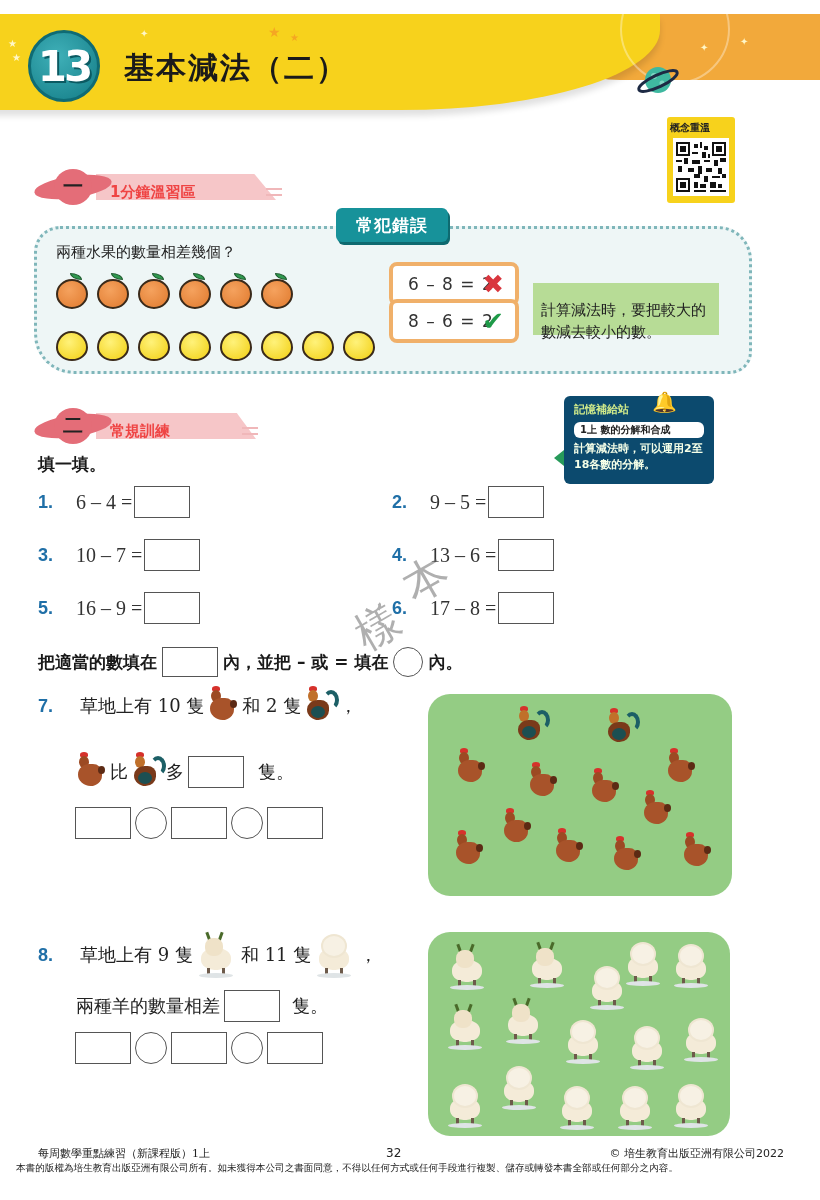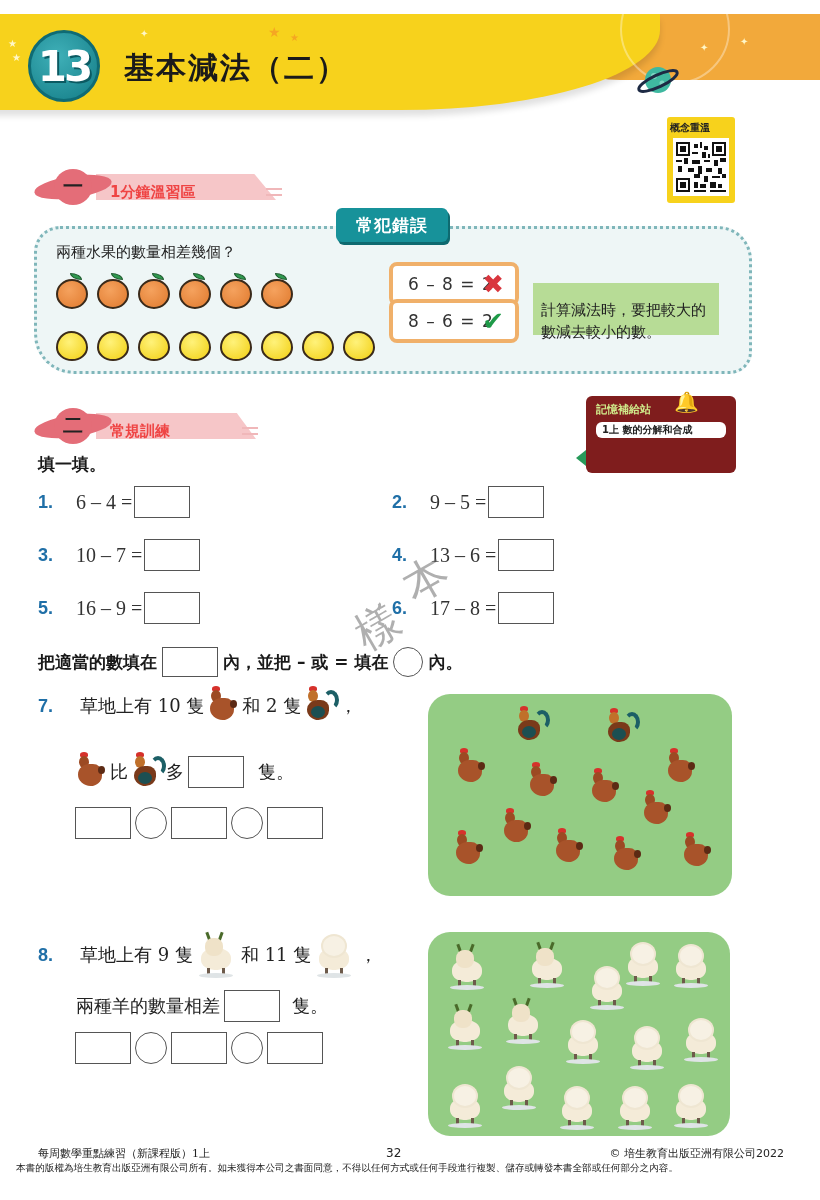--- a/index.html
+++ b/index.html
@@ -41,21 +41,21 @@
   .fruit.orange .body { background: radial-gradient(circle at 40% 35%, #f5a25e, #e07a2e); }
   .fruit.lemon .body { background: radial-gradient(circle at 40% 35%, #fff27a, #f2cf12); border-radius: 48% 52% 50% 50% / 55% 55% 45% 45%; }
   .fruit.orange .leaf { position: absolute; left: 14px; top: -2px; width: 12px; height: 7px; background: #2f9a4f; border-radius: 0 100% 0 100%; border: 1px solid #1e5a2e; }
   .eq-box { position: absolute; left: 389px; width: 130px; height: 44px; border: 4px solid #f0b06a; border-radius: 8px; background: #fff; font-size: 17px; color: #333; line-height: 36px; padding-left: 15px; letter-spacing: 1px; }
   .eq-mark { position: absolute; right: 10px; top: 0; font-size: 26px; font-weight: bold; }
   .eq-mark.wrong { color: #d9363e; }
   .eq-mark.right { color: #1e9a48; }
   .tip-note { position: absolute; left: 533px; top: 283px; width: 186px; height: 52px; background: #b7dc96; padding: 16px 8px; font-size: 15px; line-height: 22px; color: #222; }
 
   
-  .memo { position: absolute; left: 586px; top: 396px; width: 150px; height: 77px; background: #7f1d1d; border-radius: 6px; padding: 4px 10px; color: #fff; }
+  .memo { position: absolute; left: 564px; top: 396px; width: 150px; height: 88px; background: #0c4a6e; border-radius: 6px; padding: 4px 10px; color: #fff; }
   .memo:before { content: ""; position: absolute; left: -10px; top: 54px; border-right: 10px solid #279a5a; border-top: 8px solid transparent; border-bottom: 8px solid transparent; }
   .memo-title { font-size: 11px; font-weight: bold; color: #cfe98a; height: 20px; line-height: 20px; }
   .memo-bell { position: absolute; left: 88px; top: -6px; font-size: 20px; color: #f4b51c; }
   .memo-ref { background: #fff; color: #222; font-size: 10px; font-weight: bold; height: 16px; line-height: 16px; padding-left: 6px; margin: 2px 0 3px; border-radius: 6px; }
   .memo-body { font-size: 11px; font-weight: bold; line-height: 16px; color: #f5ffe8; }
 
   
   .instr { position: absolute; font-size: 17px; font-weight: bold; color: #1a1a1a; }
   .q { position: absolute; display: flex; align-items: center; height: 32px; }
   .q-num { width: 38px; font-size: 18px; font-weight: bold; color: #1f6fa7; font-family: "Liberation Sans", sans-serif; }
@@ -243,20 +243,21 @@
 <div class="eq-box" style="top:299px;">
   <span>8 – 6 =  2</span>
   <span class="eq-mark right">✔</span>
 </div>
 <div class="tip-note">計算減法時，要把較大的數減去較小的數。</div>
 
 <div class="memo">
   <div class="memo-title">記憶補給站</div>
   <span class="memo-bell">🔔</span>
   <div class="memo-ref">1上  數的分解和合成</div>
+  <div class="memo-body">計算減法時，可以運用2至18各數的分解。</div>
 </div>
 
 <div class="sec-tag" style="left:34px;top:411px;width:200px;">
   <div class="sec-label-bg" style="width:160px;"></div>
   <div class="sec-ring"></div>
   <div class="sec-num">二</div>
   <div class="sec-label">常規訓練</div>
   <div class="sec-lines" style="left:208px;"></div>
 </div>
 

